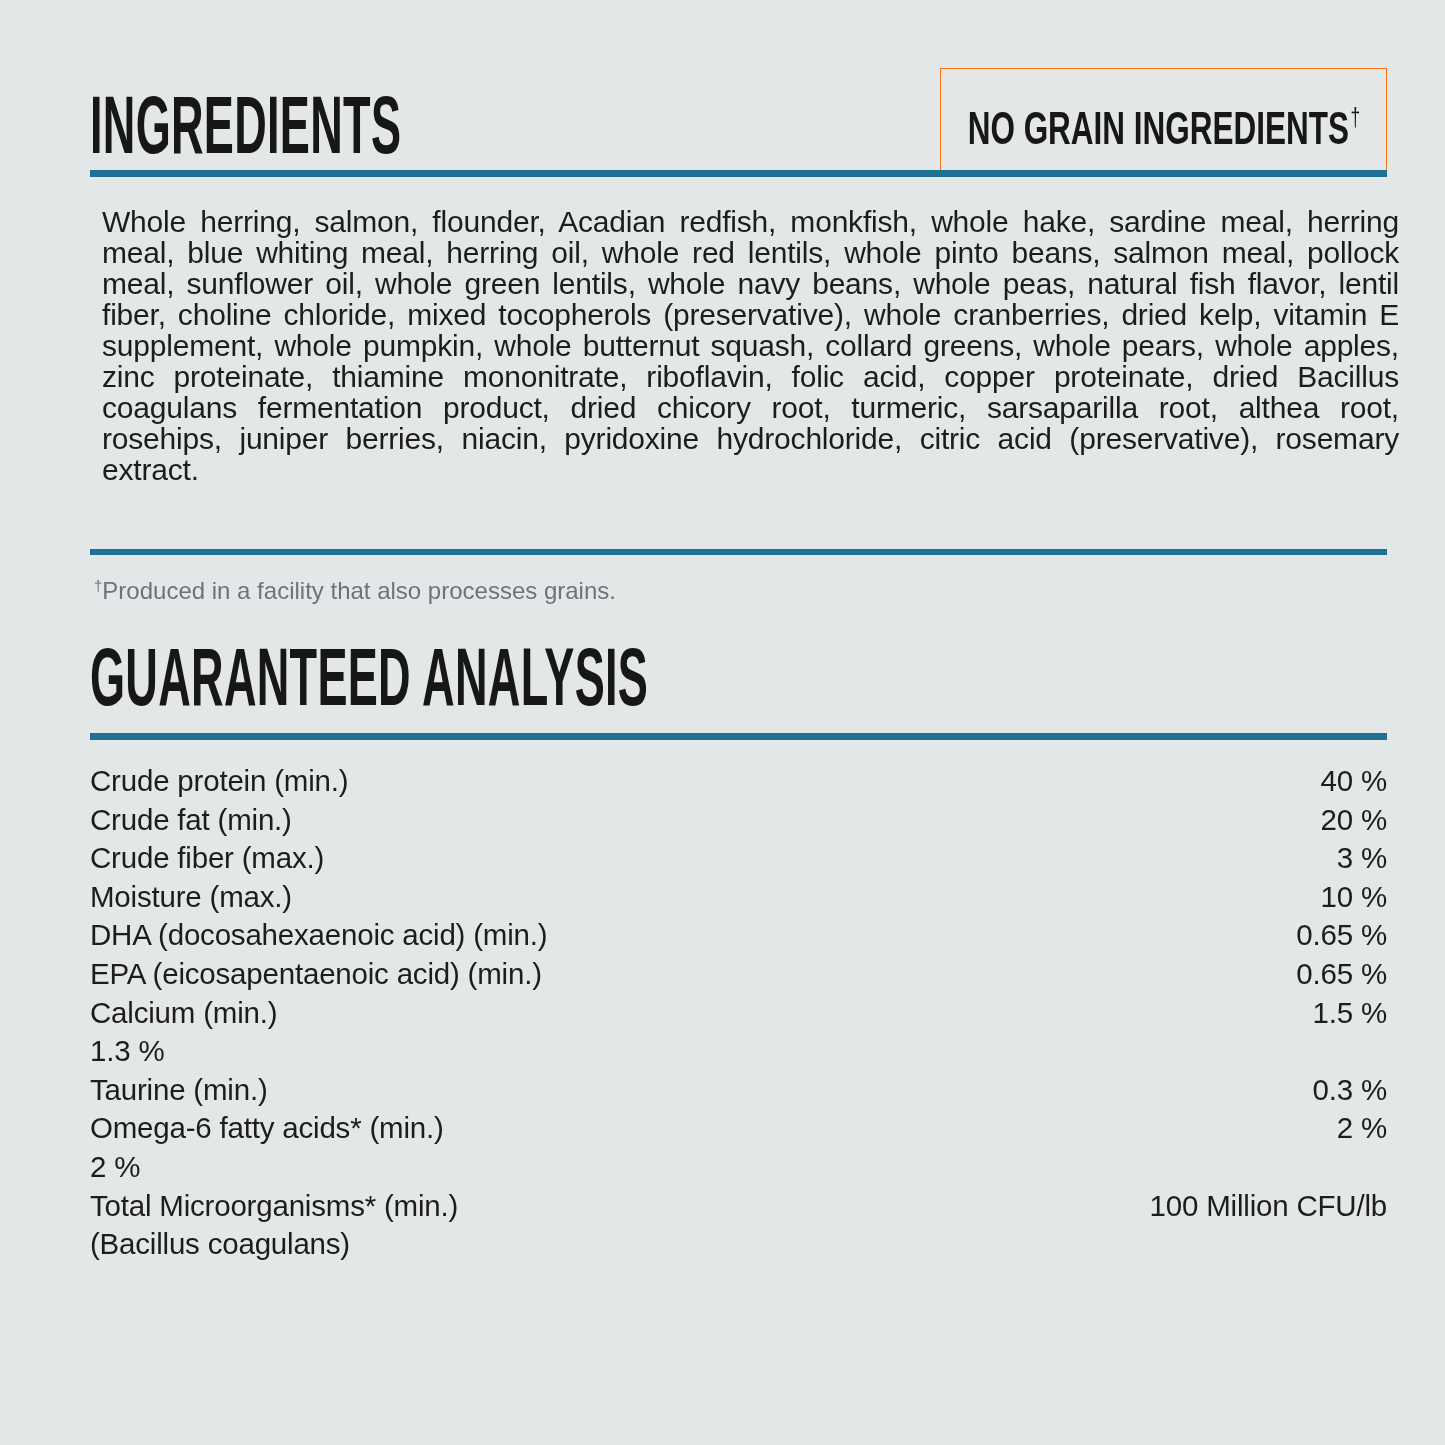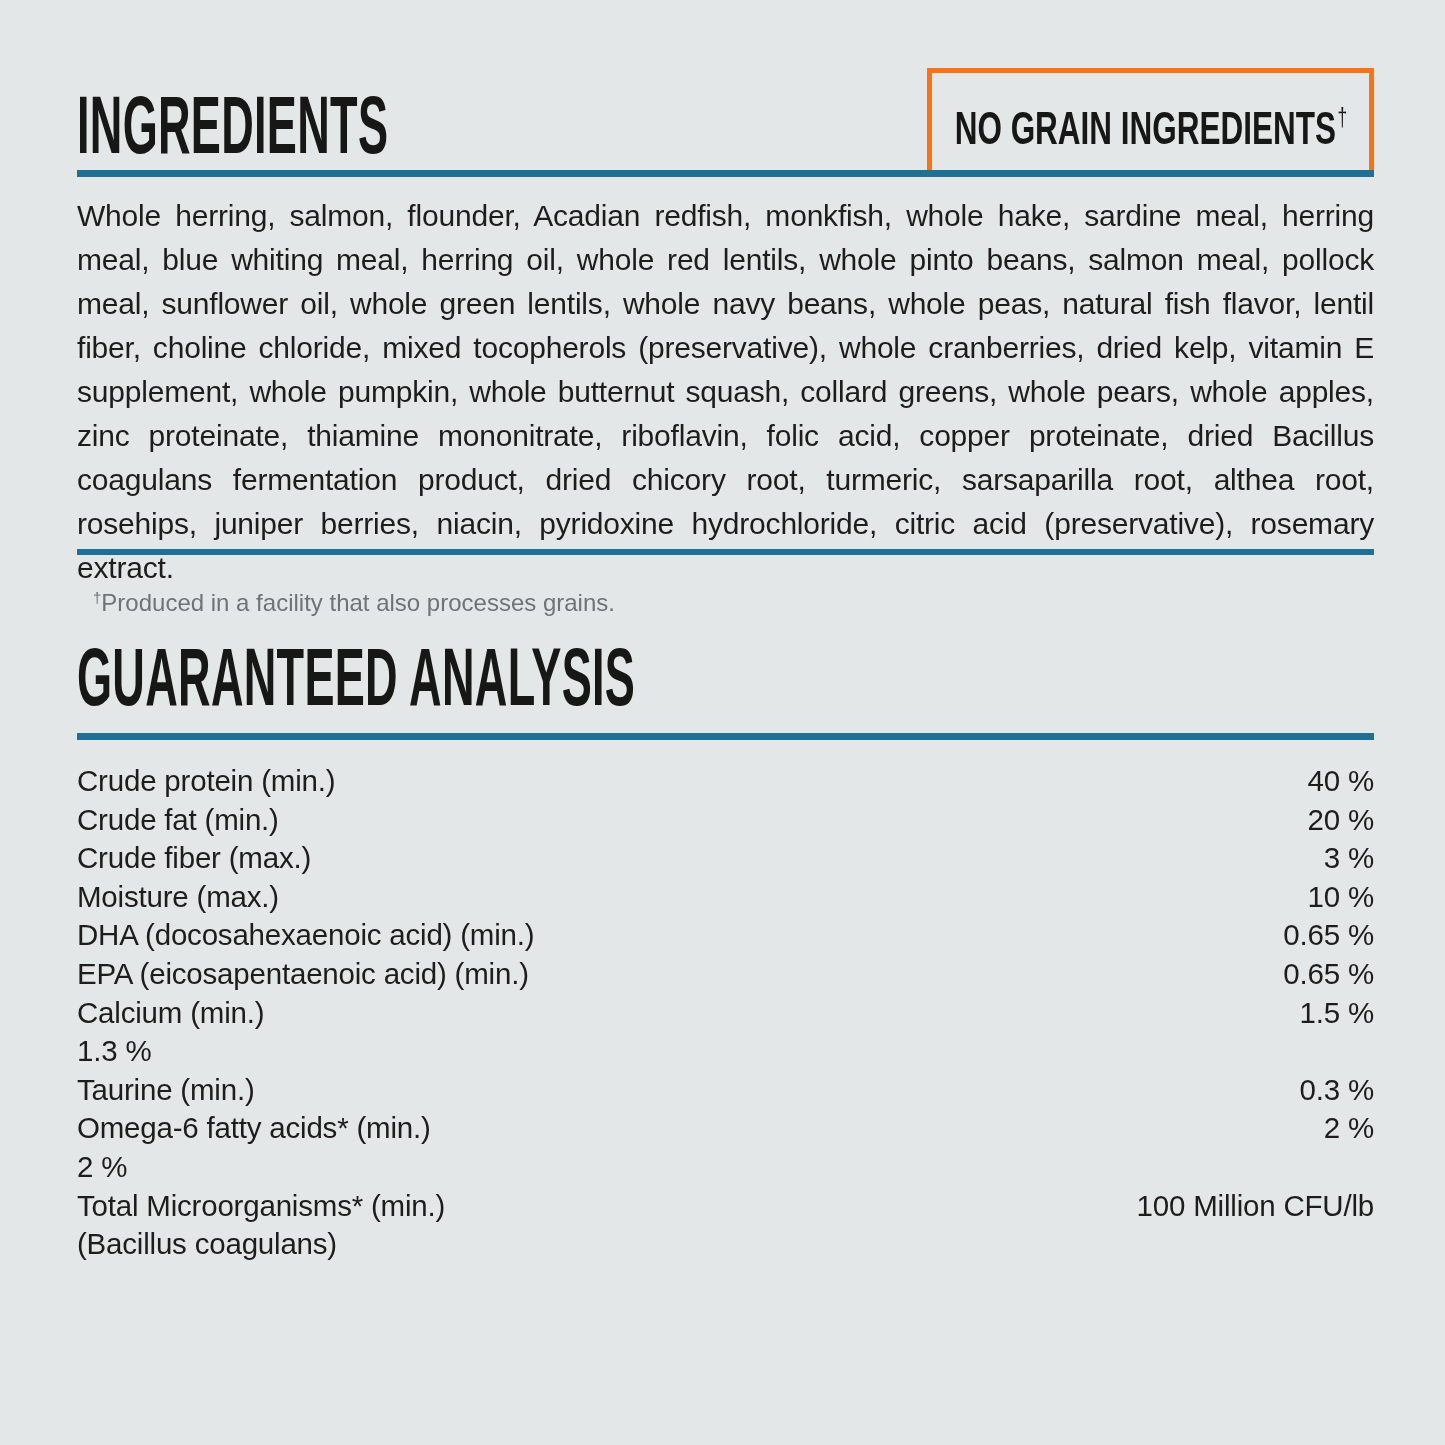--- a/index.html
+++ b/index.html
@@ -10,21 +10,21 @@
     width: 1445px;
     height: 1445px;
     position: relative;
     background: #e4e7e8;
     font-family: "Liberation Sans", sans-serif;
     color: #1d1d1b;
     overflow: hidden;
   }
   .content {
     position: absolute;
-    left: 77px;
+    left: 90px;
     top: 0;
     width: 1297px;
     height: 1051px;
   }
   .display-heading {
     position: absolute;
     margin: 0;
     font-weight: 700;
     color: #171715;
     font-size: 82px;
@@ -37,21 +37,21 @@
   #ingredients-title { top: 84px; left: 0; }
   #ga-title          { top: 636px; left: 0; }
 
   .badge {
     position: absolute;
     top: 68px;
     right: 0;
     width: 447px;
     height: 108px;
     box-sizing: border-box;
-    border: 5px solid #f97316;
+    border: 1px solid #f97316;
     background: #e4e7e8;
     display: flex;
     align-items: center;
     justify-content: center;
   }
   .badge-inner {
     font-weight: 700;
     font-size: 47px;
     line-height: 47px;
     color: #171715;
@@ -74,33 +74,33 @@
   }
   #rule-ingredients { top: 170px; height: 7px; }
   #rule-footnote    { top: 549px; height: 6px; }
   #rule-ga          { top: 733px; height: 7px; }
 
   .ingredients-body {
     position: absolute;
     top: 194px;
     left: 0;
     width: 100%;
-    margin: 0;
+    margin: 12px;
     font-size: 30px;
-    line-height: 44px;
+    line-height: 31px;
     letter-spacing: -0.2px;
     text-align: justify;
     color: #1d1d1b;
   }
 
   .footnote {
     position: absolute;
     top: 567px;
     left: 0;
-    margin: 16px;
+    margin: 4px;
     font-size: 24px;
     line-height: 30px;
     color: #6d7376;
   }
   .footnote sup {
     font-size: 15px;
     vertical-align: 8px;
   }
 
   .ga-table {

